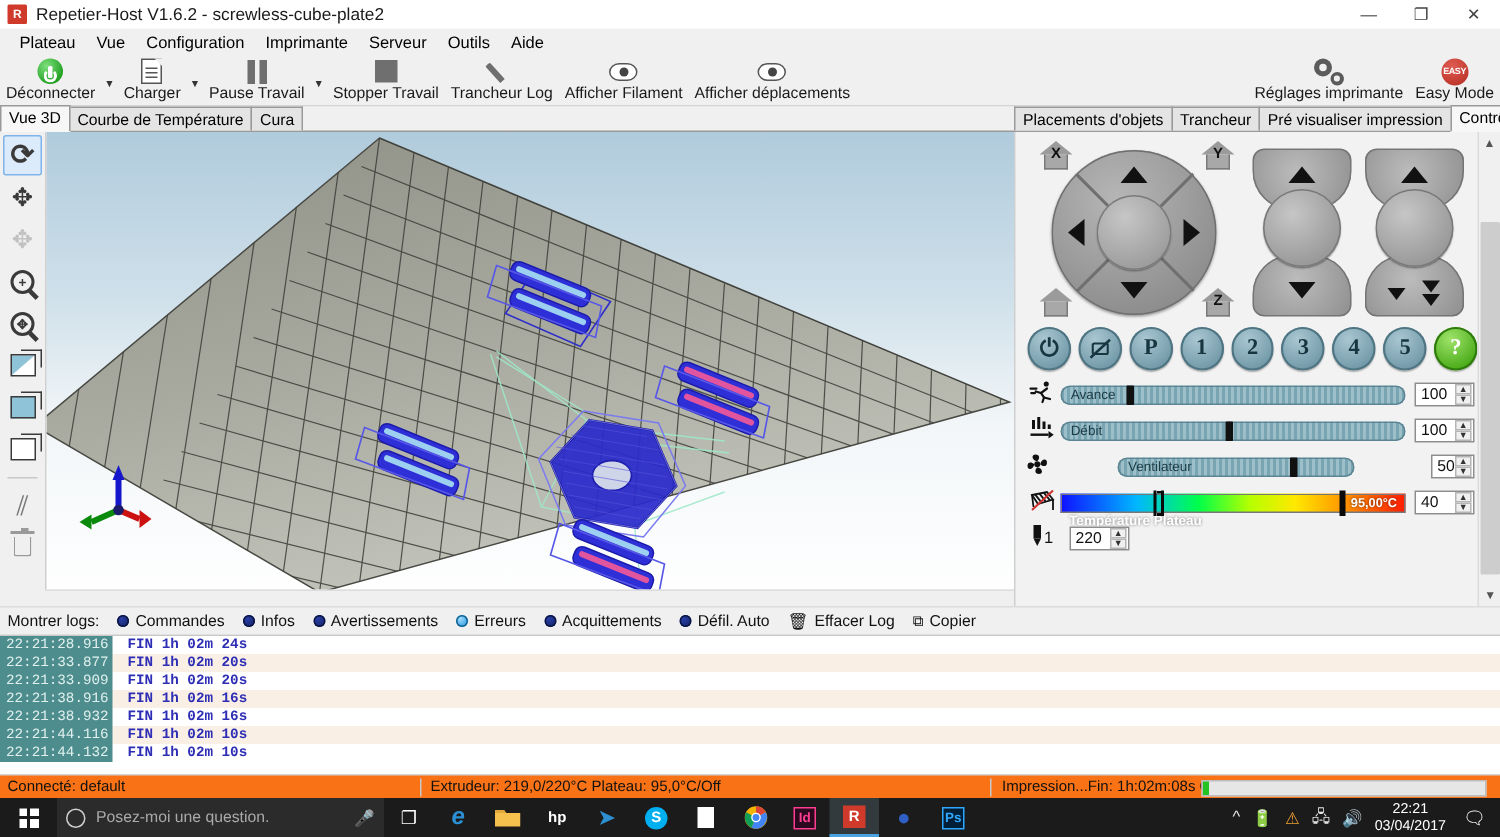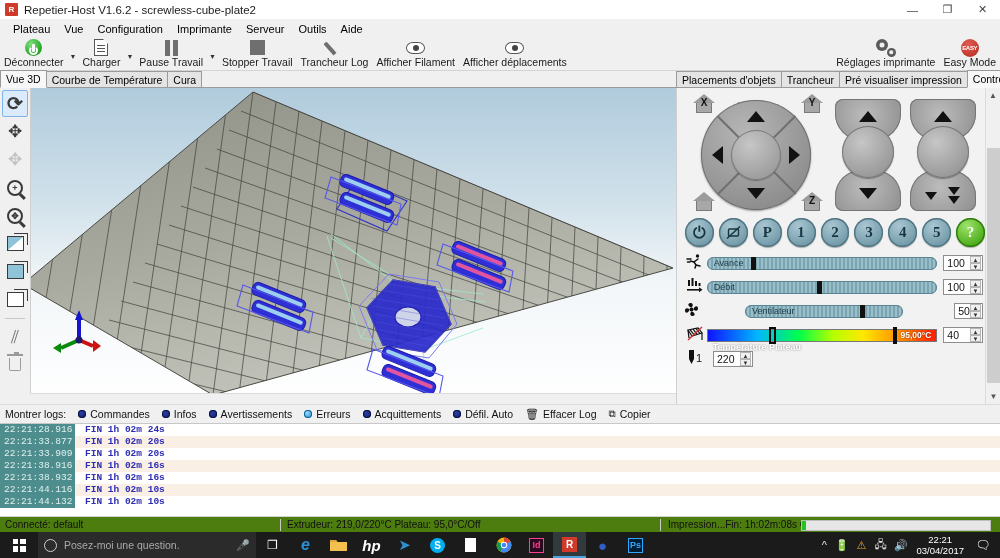--- a/index.html
+++ b/index.html
@@ -406,21 +406,21 @@
     height:12px; line-height:12px; letter-spacing:0px;
   }
   .log-msg {
     font-family:"Liberation Mono", monospace; font-size:9.5px;
     color:#2d2db5; font-weight:bold; padding-left:10px; height:12px; line-height:12px;
   }
 
   
   .statusbar {
     position:absolute; left:0; top:516px; width:1000px; height:16px;
-    background:#4d7c0f; border-top:1px solid #d2d2d2;
+    background:#f97316; border-top:1px solid #d2d2d2;
     font-size:10px; color:#111;
   }
   .sb-cell { position:absolute; top:0; height:16px; line-height:16px; }
   .sb-sep { position:absolute; top:2px; width:1px; height:12px; background:#c8c8c8; }
   .progbar {
     position:absolute; top:3px; left:801px; width:190px; height:11px;
     background:#e6e6e6; border:1px solid #bdbdbd;
   }
   .progbar i { display:block; height:9px; background:#22c322; }
 
@@ -1059,21 +1059,21 @@
     </div>
     <div class="tb-icons">
       <div class="tbi" style="font-size:12px;">❐</div>
       <div class="tbi" style="color:#2a8fd4; font-weight:bold; font-style:italic; font-size:16px;">e</div>
       <div class="tbi">
         <svg width="17" height="14" viewBox="0 0 17 14">
             <path d="M0 2 h6 l1.5 2 H17 v9 H0 Z" fill="#f5c14e"></path>
             <path d="M0 2 h6 l1.5 2 H0 Z" fill="#e0a93a"></path>
           </svg>
       </div>
-      <div class="tbi" style="font-weight:bold; font-style:italic; font-size:15px;">hp</div>
+      <div class="tbi" style="font-weight:bold; font-size:10px;">hp</div>
       <div class="tbi" style="color:#2e8fd0; font-size:15px;">➤</div>
       <div class="tbi">
         <span style="display:inline-block;width:15px;height:15px;border-radius:50%;background:#00aff0;color:#fff;font-size:10px;font-weight:bold;line-height:15px;text-align:center;">S</span>
       </div>
       <div class="tbi">
         <span style="display:inline-block;width:11px;height:14px;background:#fff;"></span>
       </div>
       <div class="tbi">
         <svg width="16" height="16" viewBox="0 0 16 16">
             <circle cx="8" cy="8" r="7.5" fill="#f4b400"></circle>

